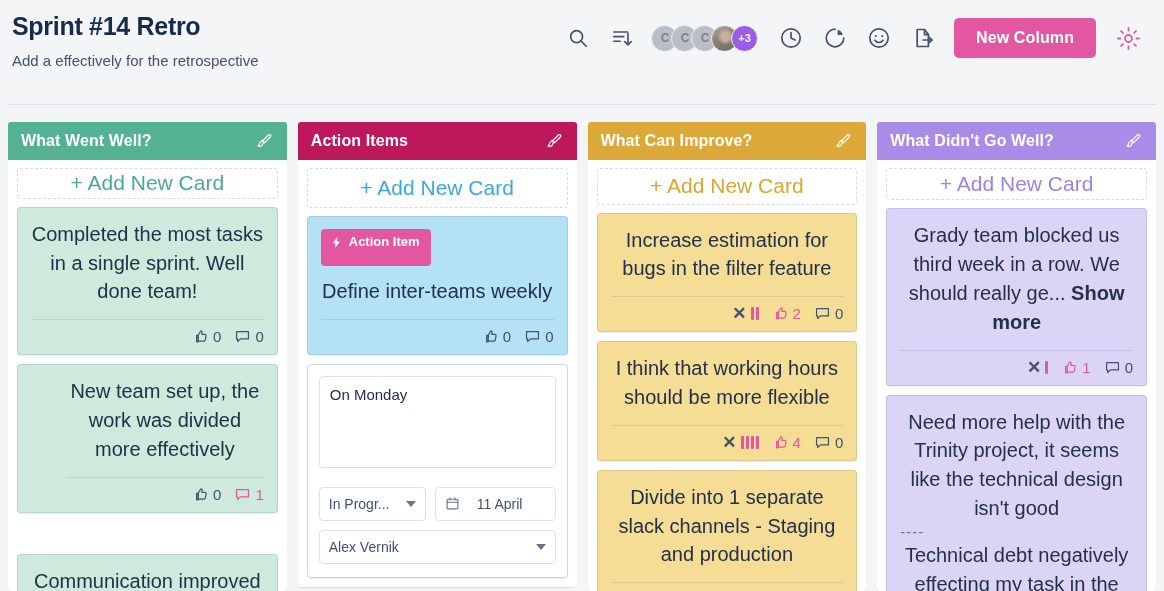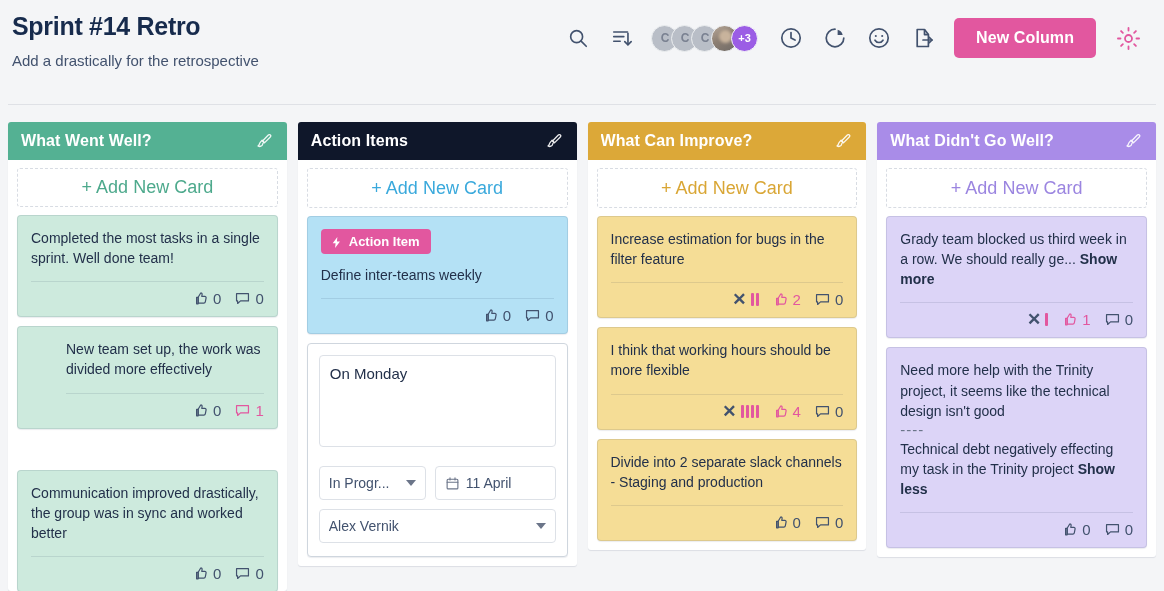--- a/index.html
+++ b/index.html
@@ -91,35 +91,36 @@
   .col-title {
     font-size: 16px; font-weight: bold; letter-spacing: 0.1px;
     white-space: nowrap; overflow: hidden; text-overflow: ellipsis;
   }
   .brush { margin-left: auto; opacity: 0.92; display: flex; cursor: pointer; }
 
   .add-card {
     margin: 8px 9px 6px; height: 40px; background: #fff;
     border: 1px dashed #d8dce3; border-radius: 3px;
     display: flex; align-items: center; justify-content: center;
-    font-size: 18px; cursor: pointer;
+    font-size: 21px; cursor: pointer;
   }
   .col-body {
     padding: 2px 9px 9px; display: flex; flex-direction: column;
     gap: 9px; overflow: hidden;
   }
 
   .card {
     border-radius: 4px; padding: 12px 13px 9px;
     border: 1px solid rgba(9,30,66,0.10);
     box-shadow: 0 1px 1px rgba(9,30,66,0.08);
   }
   .card-text {
-    font-size: 14px; color: #22304a; line-height: 1.44;
+    font-size: 20px; color: #22304a; line-height: 1.44;
     word-wrap: break-word;
+    text-align: center;
   }
   .card-text .more-link { font-weight: bold; cursor: pointer; }
   .card-sep { font-size: 15px; color: #6b7589; line-height: 1.2;
               letter-spacing: 1px; }
   .card-foot {
     margin-top: 13px; border-top: 1px solid rgba(9,30,66,0.10);
     padding-top: 8px; display: flex; align-items: center;
     justify-content: flex-end; gap: 13px; min-height: 26px;
   }
   .metric { display: flex; align-items: center; gap: 4px;
@@ -129,55 +130,55 @@
   .clear-votes { display: flex; align-items: center; gap: 4px;
                  margin-right: 0px; cursor: pointer; }
   .xmark { font-size: 17px; font-weight: bold; color: #42526e;
            line-height: 1; }
   .bars { display: flex; gap: 2px; }
   .bar { width: 3px; height: 13px; background: #e2579f; border-radius: 1px; }
 
   .badge {
     display: inline-flex; align-items: flex-end; gap: 6px;
     background: #e2579f; color: #fff; font-size: 13px; font-weight: bold;
-    border-radius: 4px; padding: 5px 11px 5px 9px; margin-bottom: 11px;
+    border-radius: 4px; padding: 5px 11px 17px 9px; margin-bottom: 11px;
   }
 
   
   .card.editing {
     background: #fff; border: 1px solid #cfd6de; padding: 11px 11px 13px;
   }
   .edit-area {
     width: 100%; height: 92px; border: 1px solid #dde1e7; border-radius: 4px;
     padding: 9px 10px; font-size: 15px; color: #22304a; resize: none;
     font-family: "Liberation Sans", sans-serif; outline: none; background: #fff;
   }
   .edit-row { display: flex; gap: 9px; margin-top: 15px; }
   .field {
     border: 1px solid #dde1e7; border-radius: 4px; height: 34px;
     display: flex; align-items: center; padding: 0 9px;
     font-size: 14px; color: #42526e; background: #fff; cursor: pointer;
   }
   .field.status { flex: 0 0 107px; }
-  .field.date { flex: 1 1 auto; gap: 6px; }
+  .field.date { flex: 1 1 auto; gap: 17px; }
   .field.assignee { margin-top: 9px; width: 100%; }
   .field .val { white-space: nowrap; overflow: hidden; text-overflow: ellipsis; }
   .caret { margin-left: auto; width: 0; height: 0;
            border-left: 5px solid transparent; border-right: 5px solid transparent;
            border-top: 6px solid #6b7589; }
 </style>
 </head>
 <body>
 
 <div class="app">
 
   <div class="header">
     <div class="header-left">
       <div class="board-title">Sprint #14 Retro</div>
-      <div class="board-desc">Add a drastically for the retrospective</div>
+      <div class="board-desc">Add a effectively for the retrospective</div>
     </div>
 
     <div class="header-right">
       <div class="icon-btn">
         <svg width="22" height="22" viewBox="0 0 24 24" fill="none" stroke="currentColor" stroke-width="1.8">
           <circle cx="10.5" cy="10.5" r="6.5"></circle>
             <line x1="15.4" y1="15.4" x2="21" y2="21" stroke-linecap="round"></line>
         </svg>
       </div>
       <div class="icon-btn">
@@ -321,21 +322,21 @@
                     <path d="M3.6 5.2h16.8v10.2H9.2l-4.1 3.6v-3.6H3.6z"></path>
                   </svg>
                 </span>
                 <span class="cnt">0</span>
               </div>
             </div>
           </div>
         </div>
       </div>
       <div class="column">
-        <div class="col-head" style="background: #0f172a; padding-left: 13px;">
+        <div class="col-head" style="background: #be185d; padding-left: 13px;">
           <div class="col-title">Action Items</div>
           <div class="brush">
             <svg width="19" height="19" viewBox="0 0 24 24" fill="none" stroke="#fff" stroke-width="1.6" stroke-linecap="round" stroke-linejoin="round">
               <path d="M19.5 3.8c-.9-.9-2.1-.6-3 .3l-7 7.2 2.4 2.4 7.1-7c.9-.9 1.4-2 .5-2.9z"></path>
               <path d="M11.3 12.6l-2.3-2.3-2.6 3.1c-1 1.2-.6 2.3-1.6 3.3l-1 1c1.6.9 3.6.7 5-.6 1-1 .7-2.2 1.6-3.3z"></path>
             </svg>
           </div>
         </div>
         <div class="add-card" style="color: rgb(58, 169, 220);">+ Add New Card</div>
         <div class="col-body">
@@ -453,21 +454,21 @@
                 <span style="display:flex">
                   <svg width="17" height="17" viewBox="0 0 24 24" fill="none" stroke="#42526e" stroke-width="1.7" stroke-linejoin="round">
                     <path d="M3.6 5.2h16.8v10.2H9.2l-4.1 3.6v-3.6H3.6z"></path>
                   </svg>
                 </span>
                 <span class="cnt">0</span>
               </div>
             </div>
           </div>
           <div class="card" style="background: rgb(245, 221, 150);">
-            <div class="card-text">Divide into 2 separate slack channels - Staging and production</div>
+            <div class="card-text">Divide into 1 separate slack channels - Staging and production</div>
             <div class="card-foot">
               <div class="metric">
                 <span style="display:flex">
                   <svg width="17" height="17" viewBox="0 0 24 24" fill="none" stroke="#42526e" stroke-width="1.7" stroke-linejoin="round">
                     <path d="M6.5 10.3h2.2v9.2H6.5z"></path>
                     <path d="M8.7 10.3l3.6-6.1c1.2-.2 2.1.6 2 1.8l-.5 3.1h4.3c1.2 0 2 1 1.8 2.1l-1.1 5.5c-.2 1-1 1.8-2 1.8H8.7z"></path>
                   </svg>
                 </span>
                 <span class="cnt">0</span>
               </div>

